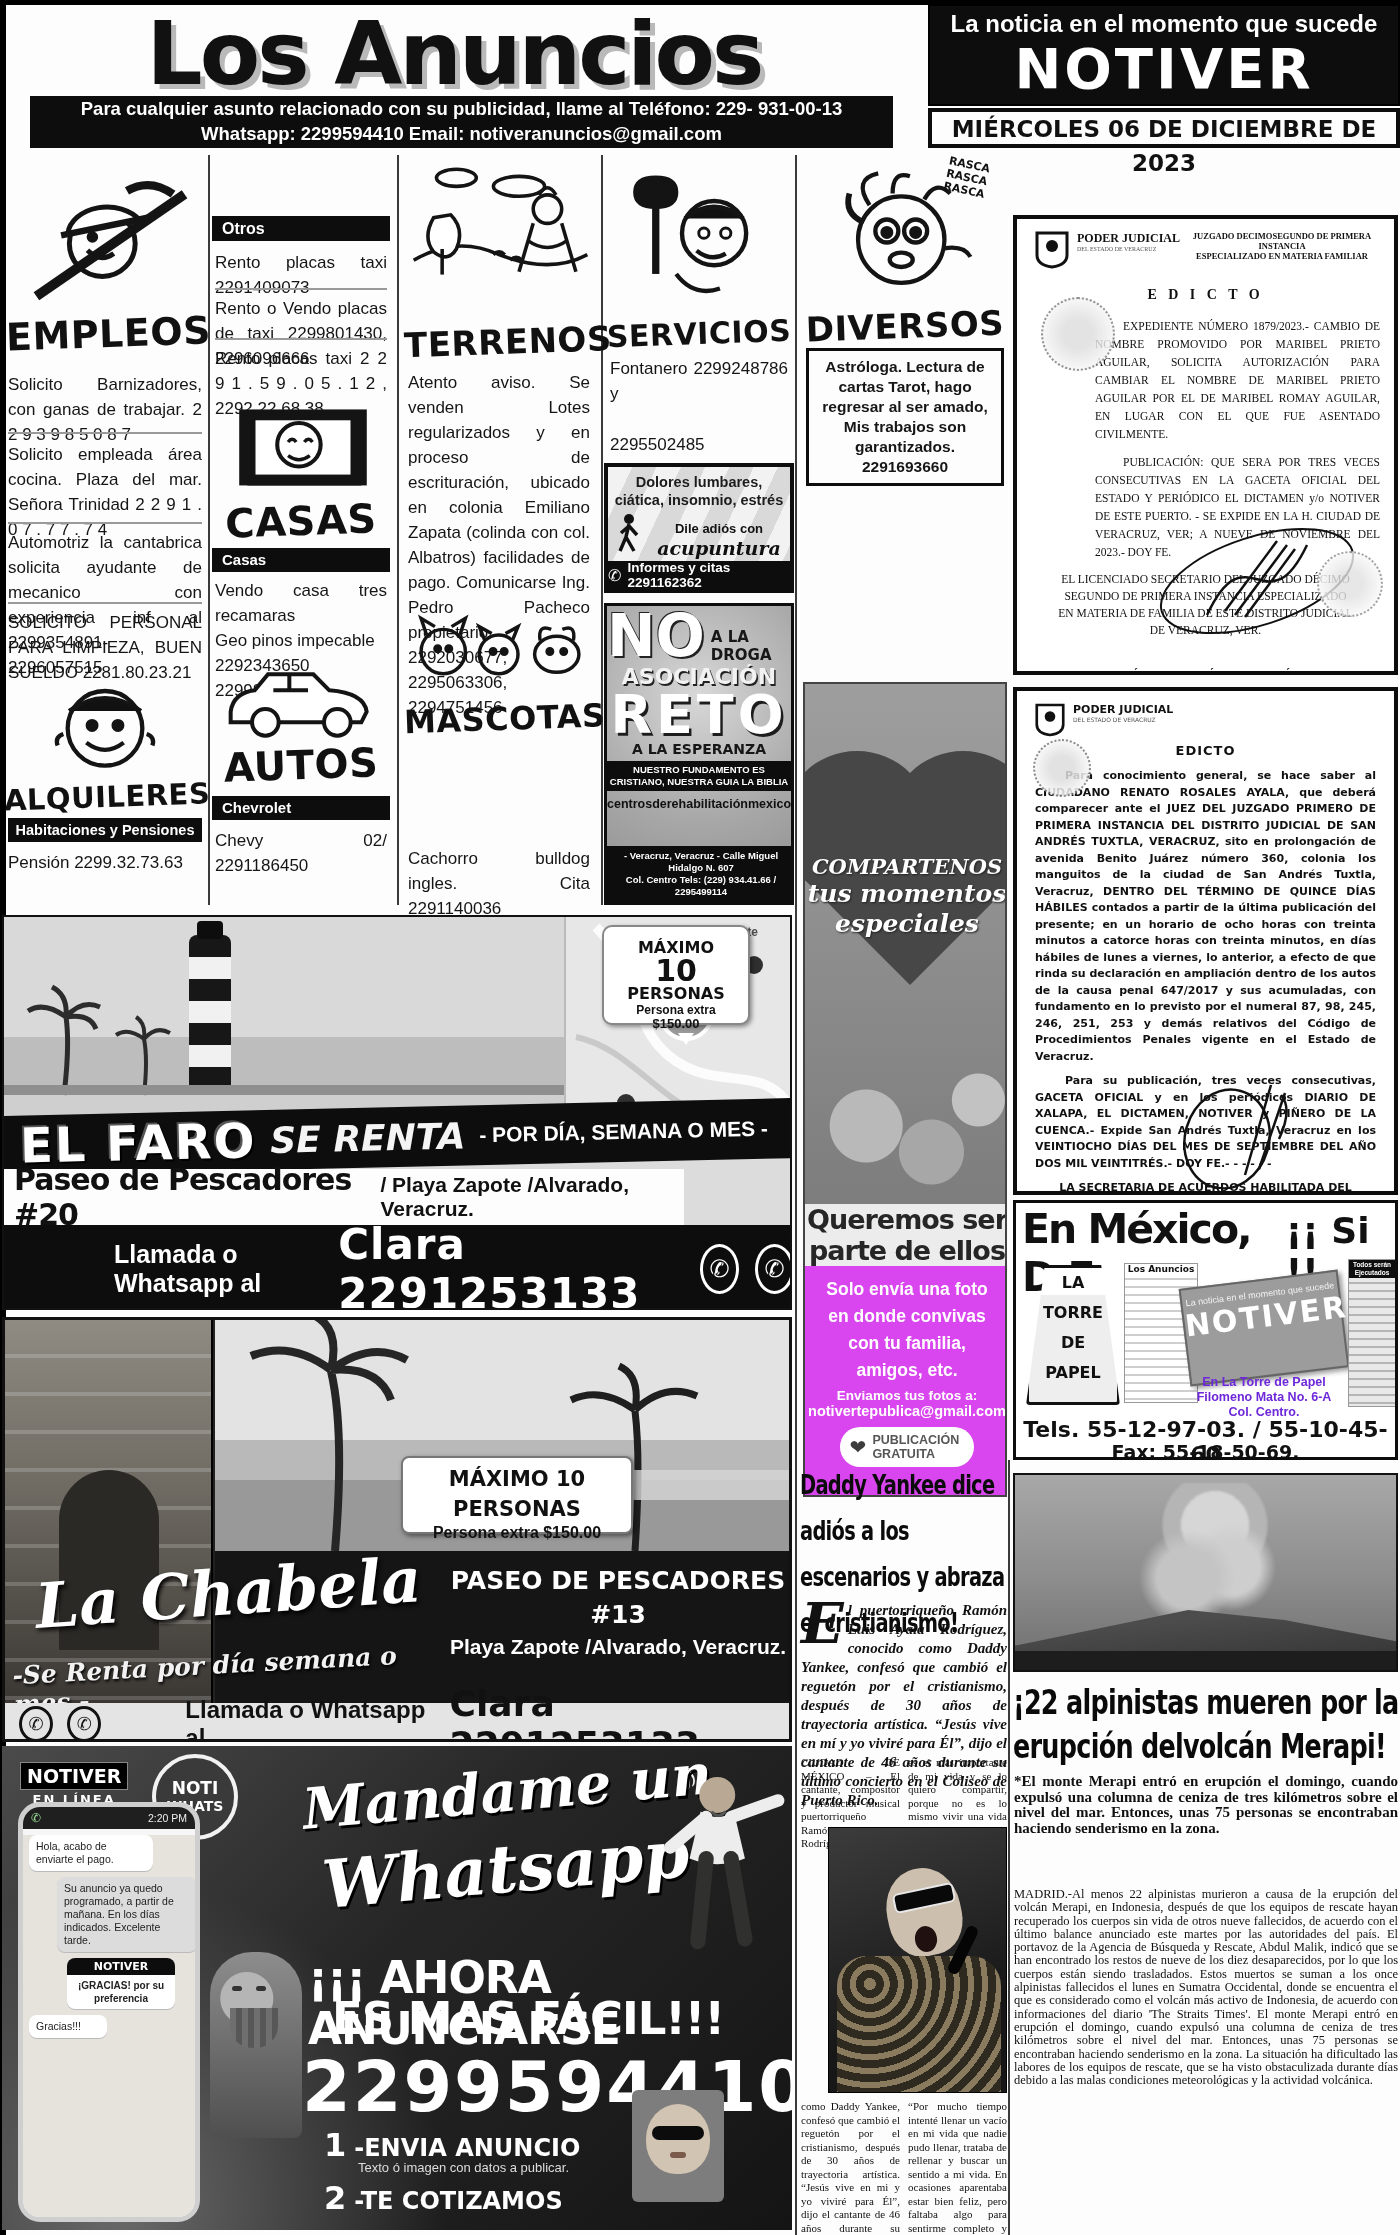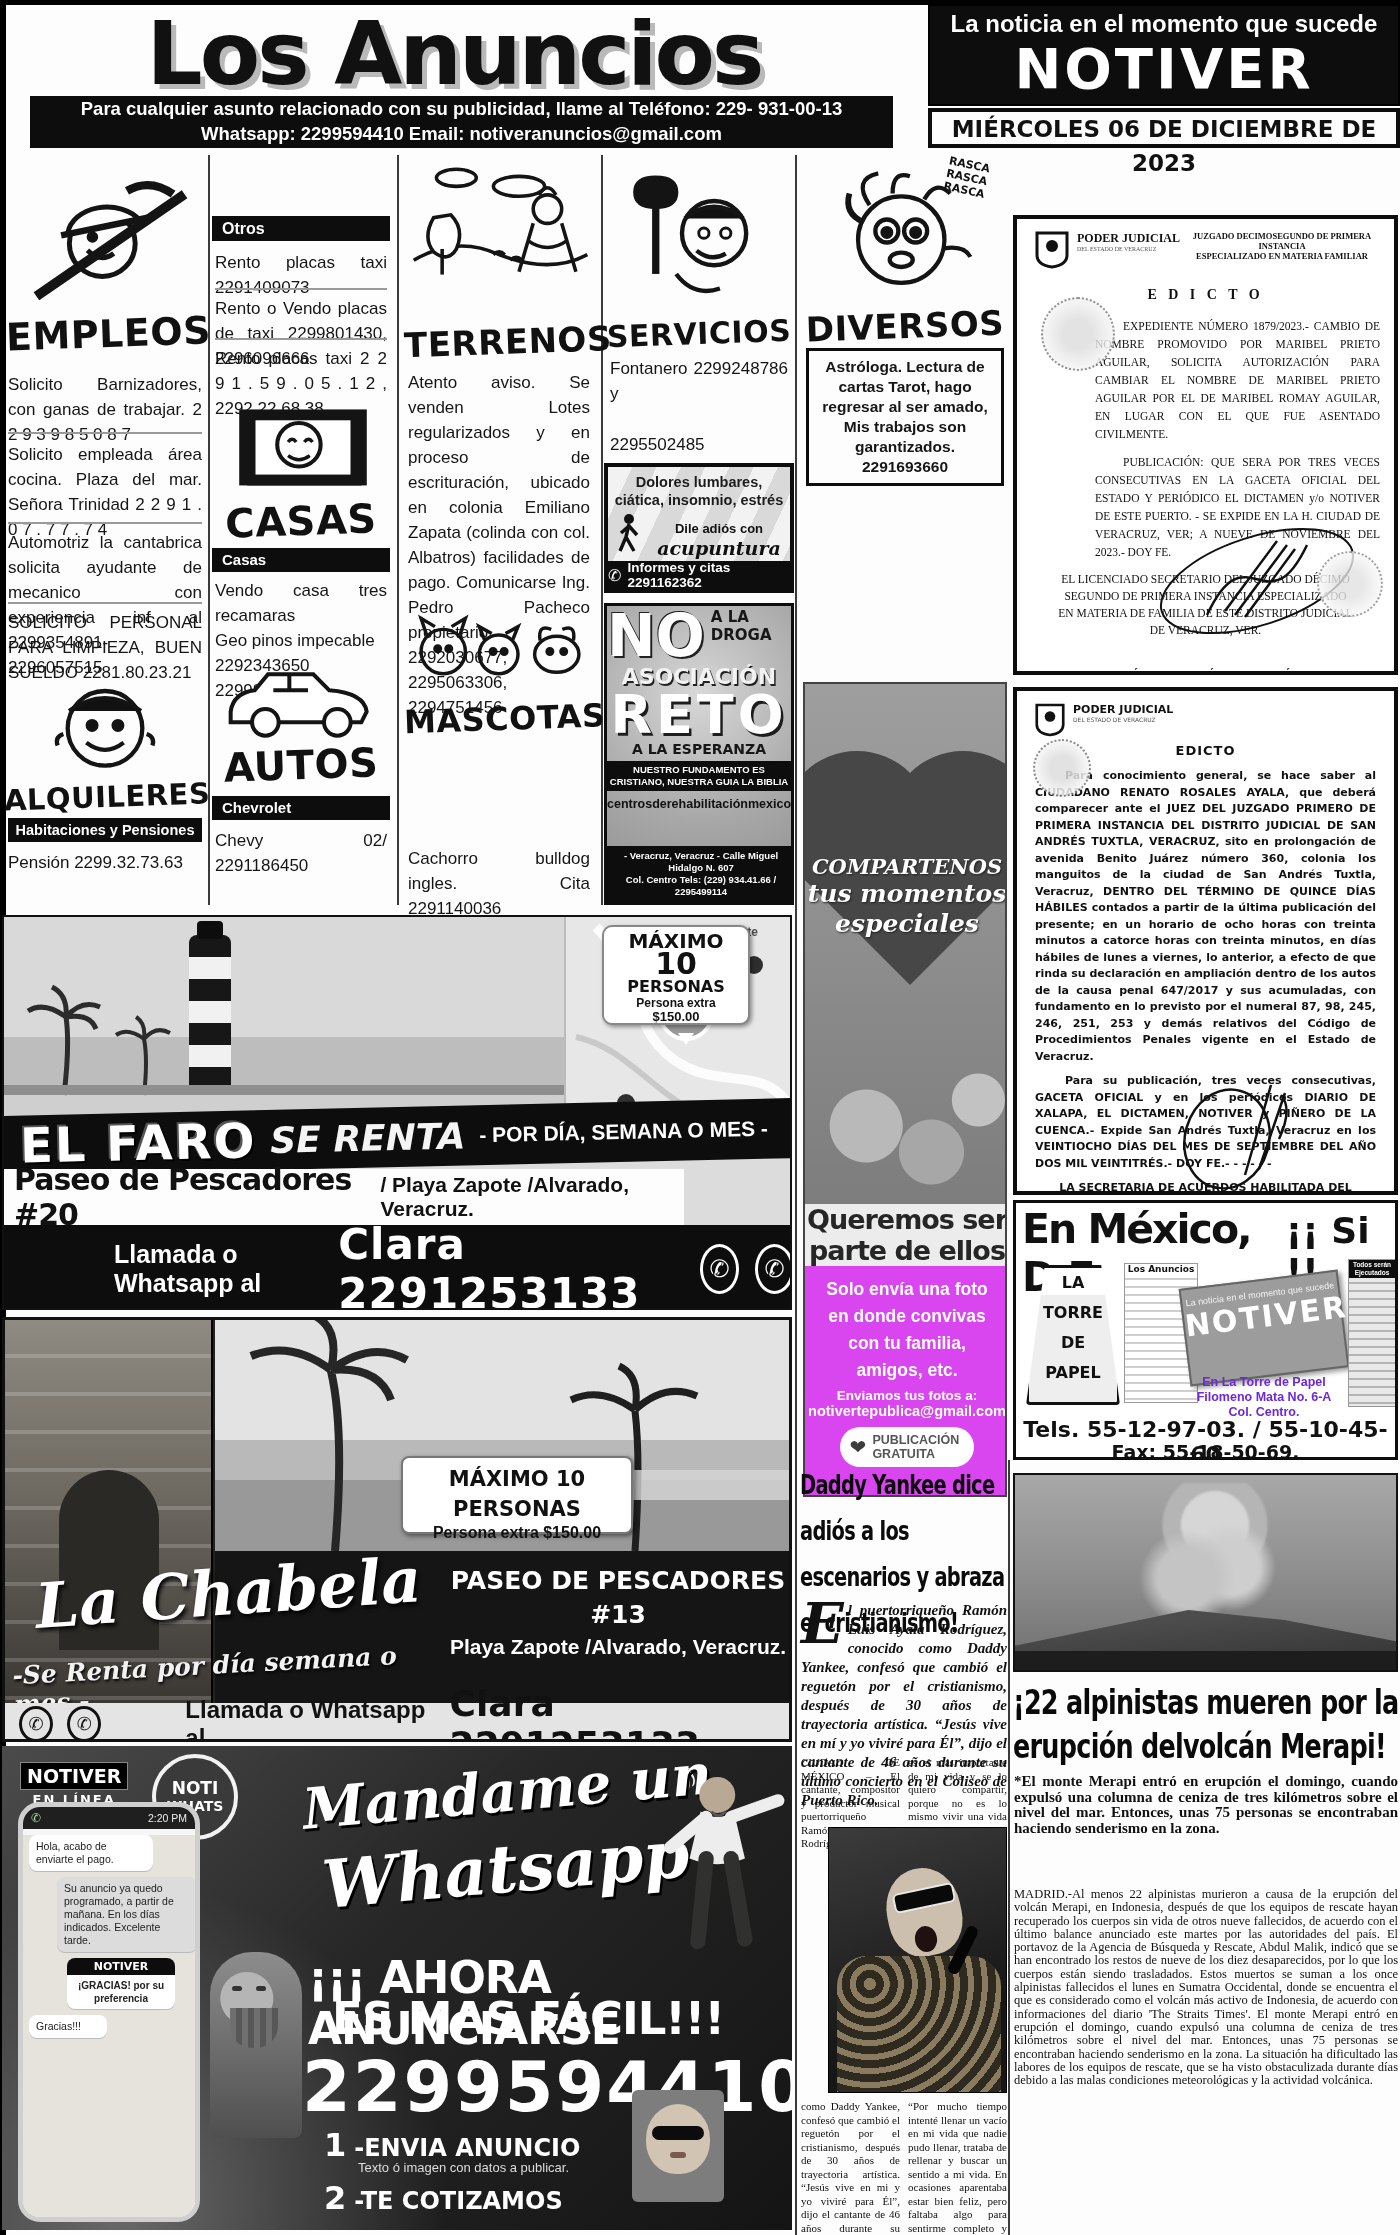--- a/index.html
+++ b/index.html
@@ -164,21 +164,21 @@
       <span style="font-size:13px;font-weight:bold;">Dile adiós con</span>
       <span class="dserif b" style="font-size:19px;font-style:italic;">acupuntura</span>
     </div>
     <div class="bar" style="position:absolute;left:0;bottom:0;width:100%;height:28px;display:flex;align-items:center;justify-content:center;gap:6px;">
       <span style="font-size:16px;">✆</span>
       <span class="b" style="font-size:13.5px;">Informes y citas 2291162362</span>
     </div>
   </div>
 
   <div class="abs" style="left:604px;top:603px;width:190px;height:302px;border:3px solid #0d0d0d;background:radial-gradient(circle at 50% 30%,#d8d8d8 0%,#a8a8a8 55%,#8e8e8e 100%);overflow:hidden;">
-    <div style="display:flex;justify-content:center;gap:6px;margin-top:2px;">
+    <div style="display:flex;align-items:flex-end;justify-content:center;gap:6px;margin-top:2px;">
       <span class="x9" style="font-size:58px;line-height:56px;color:#fff;text-shadow:2px 2px 0 #222,-1px -1px 0 #222;">NO</span>
       <span class="x9" style="font-size:15px;line-height:18px;color:#171717;">A LA DROGA</span>
     </div>
     <div class="x9 c" style="font-size:22px;color:#f2f2f2;text-shadow:1.5px 1.5px 0 #222;">ASOCIACIÓN</div>
     <div class="x9 c" style="font-size:54px;line-height:52px;color:#fff;text-shadow:2.5px 2.5px 0 #1d1d1d;letter-spacing:4px;">RETO</div>
     <div class="x9 c" style="font-size:14px;color:#171717;">A LA ESPERANZA</div>
     <div class="bar c b" style="font-size:9.5px;line-height:12px;padding:3px 2px;margin-top:4px;">NUESTRO FUNDAMENTO ES CRISTIANO, NUESTRA GUIA LA BIBLIA</div>
     <div class="c b" style="font-size:12.5px;margin-top:6px;color:#111;">centrosderehabilitaciónmexico.com</div>
     <div class="bar c" style="position:absolute;left:0;bottom:0;width:100%;padding:4px 2px;">
       <div class="b" style="font-size:9.5px;line-height:12px;">- Veracruz, Veracruz - Calle Miguel Hidalgo N. 607</div>
@@ -240,21 +240,21 @@
         <path d="M30 10 C80 60 60 120 120 150 C160 170 200 150 224 190" stroke="#fcfcfc" stroke-width="10" fill="none"></path>
         <path d="M10 120 C60 130 90 180 140 200" stroke="#c9c9c9" stroke-width="6" fill="none"></path>
         <circle cx="120" cy="96" r="26" fill="#9a9a9a" stroke="#fff" stroke-width="4"></circle>
         <path d="M120 128 l-8 -12 h16 z" fill="#fff"></path>
         <circle cx="188" cy="48" r="9" fill="#2f2f2f"></circle>
         <circle cx="60" cy="186" r="9" fill="#2f2f2f"></circle>
       </svg>
       <div class="abs" style="left:118px;top:8px;font-size:12px;color:#4f4f4f;font-weight:bold;">Playa Zapote</div>
     </div>
     <div class="abs c" style="left:598px;top:8px;width:148px;height:100px;background:#fff;border-radius:10px;border:2px solid #888;box-shadow:2px 2px 4px rgba(0,0,0,.4);">
-      <div class="x9" style="font-size:20px;line-height:18px;margin-top:5px;">MÁXIMO</div>
+      <div class="x9" style="font-size:16px;line-height:18px;margin-top:12px;">MÁXIMO</div>
       <div class="x9" style="font-size:30px;line-height:28px;">10</div>
       <div class="x9" style="font-size:16px;line-height:18px;">PERSONAS</div>
       <div class="b" style="font-size:12px;line-height:14px;">Persona extra</div>
       <div class="b" style="font-size:13px;line-height:14px;">$150.00</div>
     </div>
     <div class="abs bar" style="left:-8px;top:190px;width:806px;height:60px;transform:rotate(-1.3deg);display:flex;align-items:center;gap:14px;padding-left:24px;">
       <span class="x9" style="font-size:48px;color:#fff;text-shadow:2px 2px 0 #000, -2px -2px 0 #555;letter-spacing:2px;">EL FARO</span>
       <span class="x9" style="font-size:36px;font-style:italic;color:#f4f4f4;">SE RENTA</span>
       <span class="b" style="font-size:21px;color:#fff;">- POR DÍA, SEMANA O MES -</span>
     </div>

